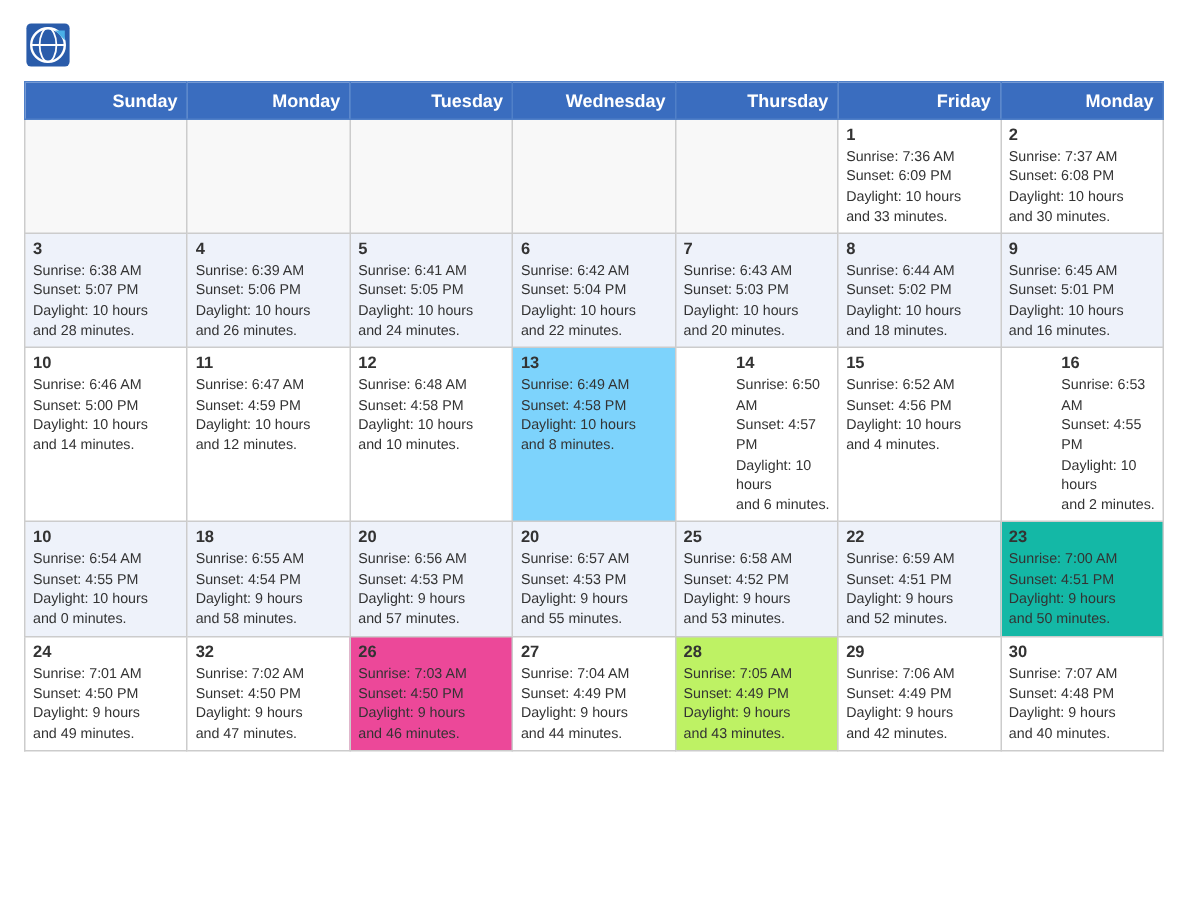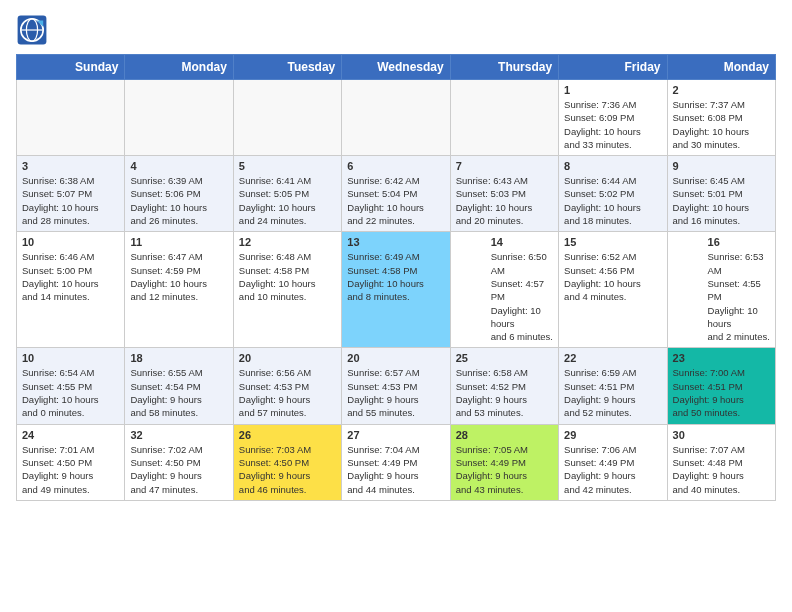--- a/index.html
+++ b/index.html
@@ -241,21 +241,21 @@
         </tr>
         <tr>
           <td style="background: rgb(255, 255, 255);">
             <span class="day-num">24</span>
             <div class="day-info">Sunrise: 7:01 AM<br>Sunset: 4:50 PM<br>Daylight: 9 hours<br>and 49 minutes.</div>
           </td>
           <td style="background: rgb(255, 255, 255);">
             <span class="day-num">32</span>
             <div class="day-info">Sunrise: 7:02 AM<br>Sunset: 4:50 PM<br>Daylight: 9 hours<br>and 47 minutes.</div>
           </td>
-          <td style="background: #fde047;">
+          <td style="background: #ec4899;">
             <span class="day-num">26</span>
             <div class="day-info">Sunrise: 7:03 AM<br>Sunset: 4:50 PM<br>Daylight: 9 hours<br>and 46 minutes.</div>
           </td>
           <td style="background: rgb(255, 255, 255);">
             <span class="day-num">27</span>
             <div class="day-info">Sunrise: 7:04 AM<br>Sunset: 4:49 PM<br>Daylight: 9 hours<br>and 44 minutes.</div>
           </td>
           <td style="background: #bef264;">
             <span class="day-num">28</span>
             <div class="day-info">Sunrise: 7:05 AM<br>Sunset: 4:49 PM<br>Daylight: 9 hours<br>and 43 minutes.</div>

